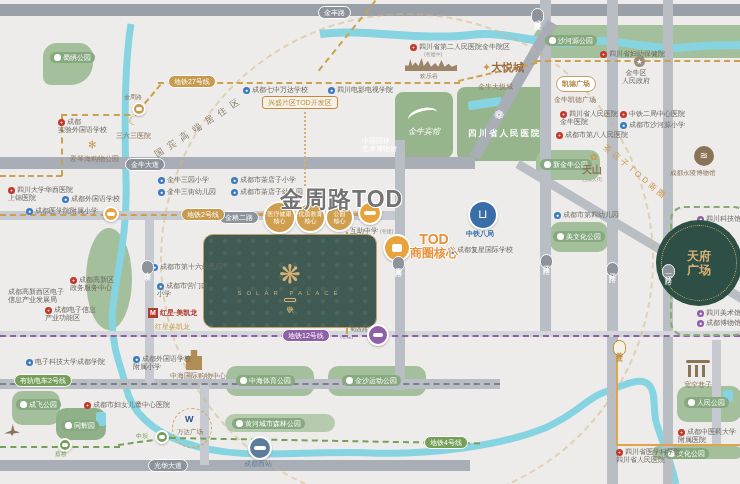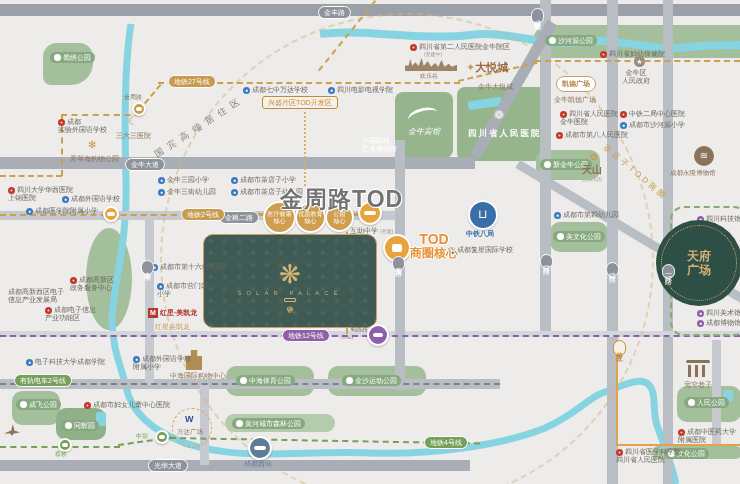--- a/index.html
+++ b/index.html
@@ -349,21 +349,21 @@
       <span class="ic red">+</span>
       <span>四川省第二人民医院金牛院区</span>
     </div>
   <div class="a tiny" style="left:424px;top:51px;">(在建中)</div>
   <div class="a sky" style="left:405px;top:57px;width:52px;height:14px;"></div>
   <div class="a lm" style="left:420px;top:72px;font-size:6px;">欢乐谷</div>
   <div class="a poi2 w" style="left:362px;top:137px;color:#fff;">
     <span class="ln">中国园林</span>
     <span class="ln">艺术博物馆</span>
   </div>
-  <div class="a" style="left:466px;top:60px;color:#9b6b3f;font-size:11px;font-weight:bold;z-index:6;white-space:nowrap;">
+  <div class="a" style="left:482px;top:60px;color:#9b6b3f;font-size:11px;font-weight:bold;z-index:6;white-space:nowrap;">
     <span style="color:#c79a4e;">✦</span><span>大悦城</span>
   </div>
   <div class="a lm" style="left:478px;top:82px;">金牛大悦城</div>
 
   <div class="a poi" style="left:600px;top:49px;">
       <span class="ic red">+</span>
       <span>四川省妇幼保健院</span>
     </div>
   <div class="a logo-cap" style="left:556px;top:76px;">凯德广场</div>
   <div class="a lm" style="left:554px;top:95px;">金牛凯德广场</div>

